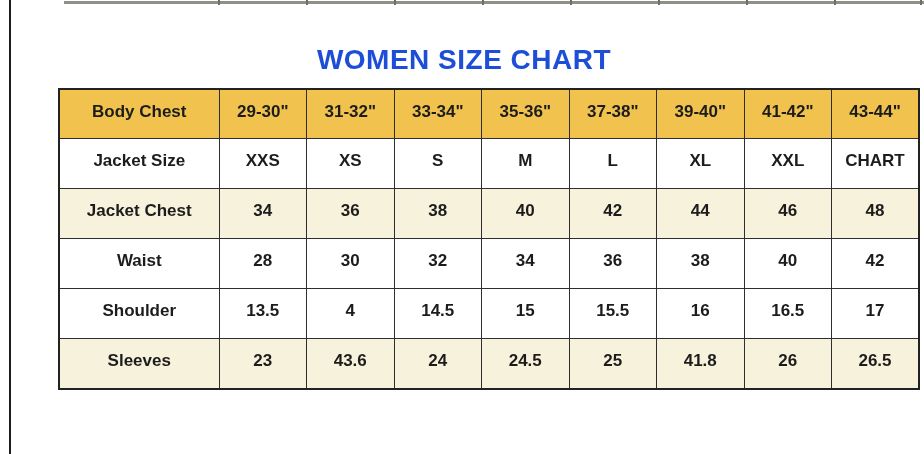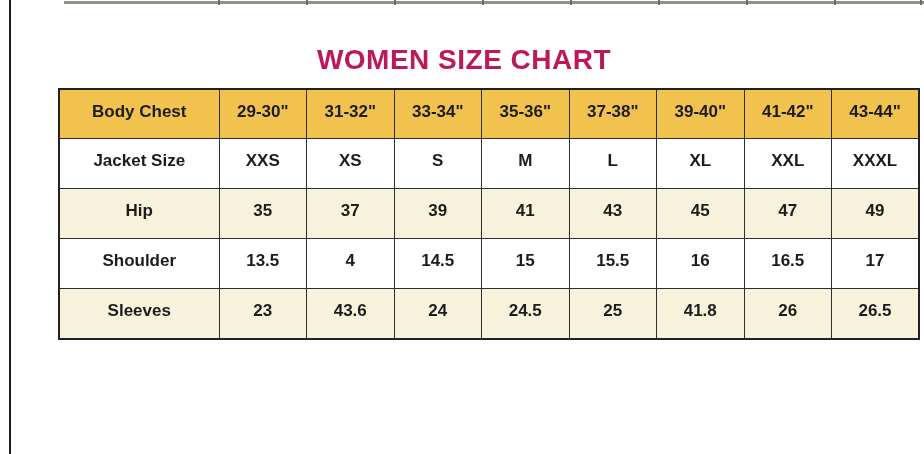--- a/index.html
+++ b/index.html
@@ -32,21 +32,21 @@
   }
   .page-title {
     position: absolute;
     left: 58px; top: 44px;
     width: 812px;
     margin: 0;
     text-align: center;
     font-size: 28px;
     font-weight: 700;
     letter-spacing: 0.5px;
-    color: #be185d;
+    color: #1d4ed8;
   }
   table.size-chart {
     position: absolute;
     left: 58px; top: 88px;
     width: 862px;
     border-collapse: collapse;
     table-layout: fixed;
     font-weight: 700;
     color: #1c1c1c;
   }
@@ -116,32 +116,43 @@
     <tbody id="body-rows">
         <tr>
           <td>Jacket Size</td>
           <td>XXS</td>
           <td>XS</td>
           <td>S</td>
           <td>M</td>
           <td>L</td>
           <td>XL</td>
           <td>XXL</td>
-          <td>XXXL</td>
+          <td>CHART</td>
         </tr>
         <tr class="alt">
-          <td>Hip</td>
-          <td>35</td>
-          <td>37</td>
-          <td>39</td>
-          <td>41</td>
-          <td>43</td>
-          <td>45</td>
-          <td>47</td>
-          <td>49</td>
+          <td>Jacket Chest</td>
+          <td>34</td>
+          <td>36</td>
+          <td>38</td>
+          <td>40</td>
+          <td>42</td>
+          <td>44</td>
+          <td>46</td>
+          <td>48</td>
+        </tr>
+        <tr>
+          <td>Waist</td>
+          <td>28</td>
+          <td>30</td>
+          <td>32</td>
+          <td>34</td>
+          <td>36</td>
+          <td>38</td>
+          <td>40</td>
+          <td>42</td>
         </tr>
         <tr>
           <td>Shoulder</td>
           <td>13.5</td>
           <td>4</td>
           <td>14.5</td>
           <td>15</td>
           <td>15.5</td>
           <td>16</td>
           <td>16.5</td>

